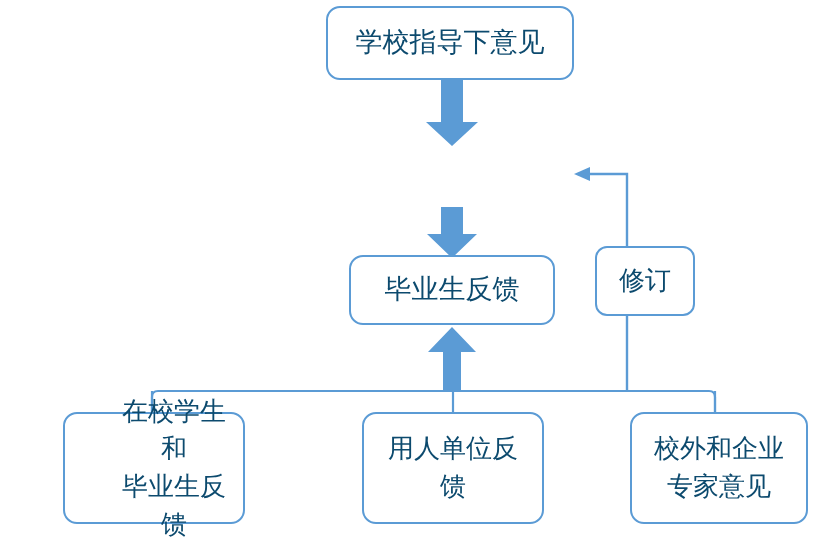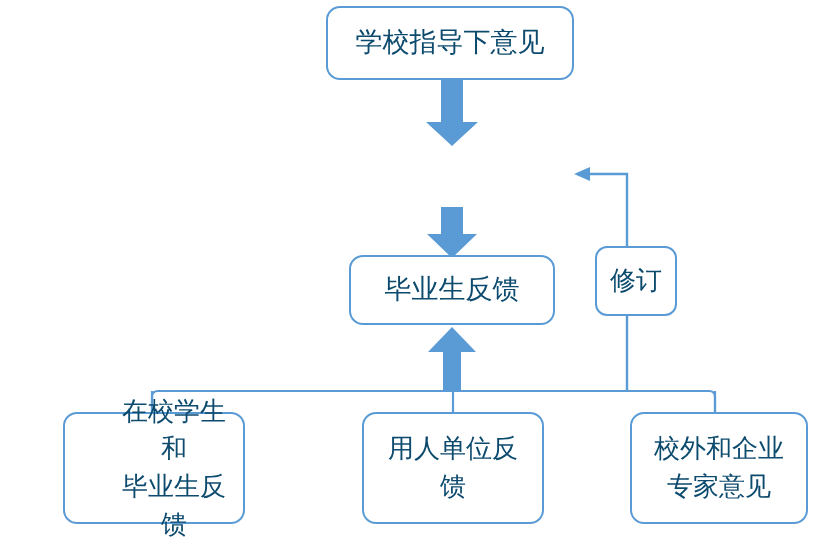--- a/index.html
+++ b/index.html
@@ -32,21 +32,21 @@
     display: block;
     line-height: 1.45;
     padding: 0 6px;
     white-space: pre-line;
   }
 
   
   #node-school   { left: 326px; top: 6px;   width: 248px; height: 74px;  font-size: 27px; }
   #node-teacher  { left: 330px; top: 142px; width: 244px; height: 66px;  font-size: 27px; }
   #node-goal     { left: 349px; top: 255px; width: 206px; height: 70px;  font-size: 27px; }
-  #node-revise   { left: 595px; top: 246px; width: 82px;  height: 70px;  font-size: 26px; border-radius: 12px; }
+  #node-revise   { left: 595px; top: 246px; width: 100px;  height: 70px;  font-size: 26px; border-radius: 12px; }
   #node-students { left: 63px;  top: 412px; width: 182px; height: 112px; font-size: 26px; padding-left: 40px; }
   #node-employer { left: 362px; top: 412px; width: 182px; height: 112px; font-size: 26px; }
   #node-experts  { left: 630px; top: 412px; width: 178px; height: 112px; font-size: 26px; }
 
   
   #connectors {
     position: absolute;
     left: 0; top: 0;
     width: 832px;
     height: 545px;

